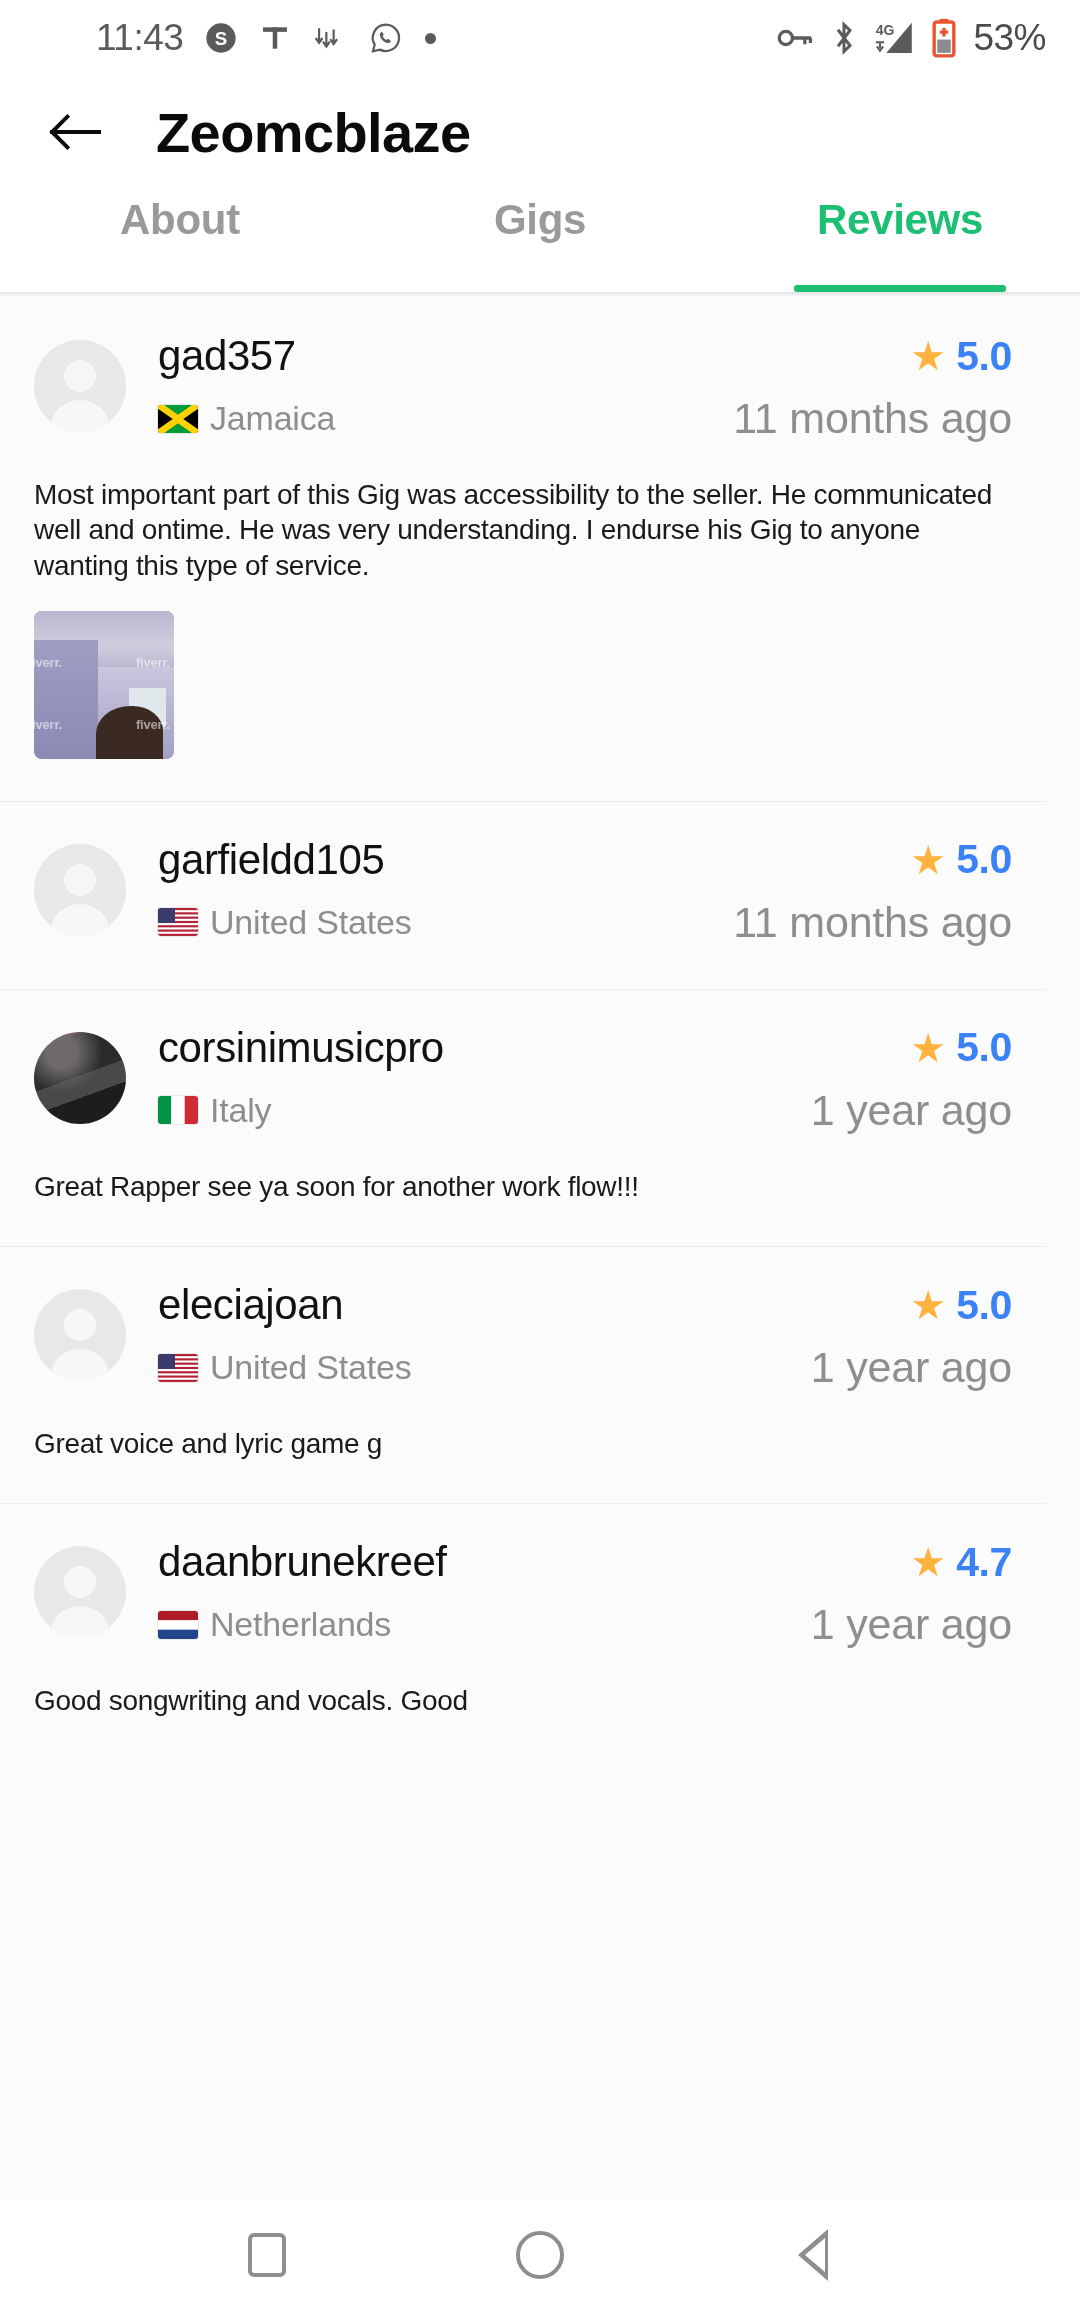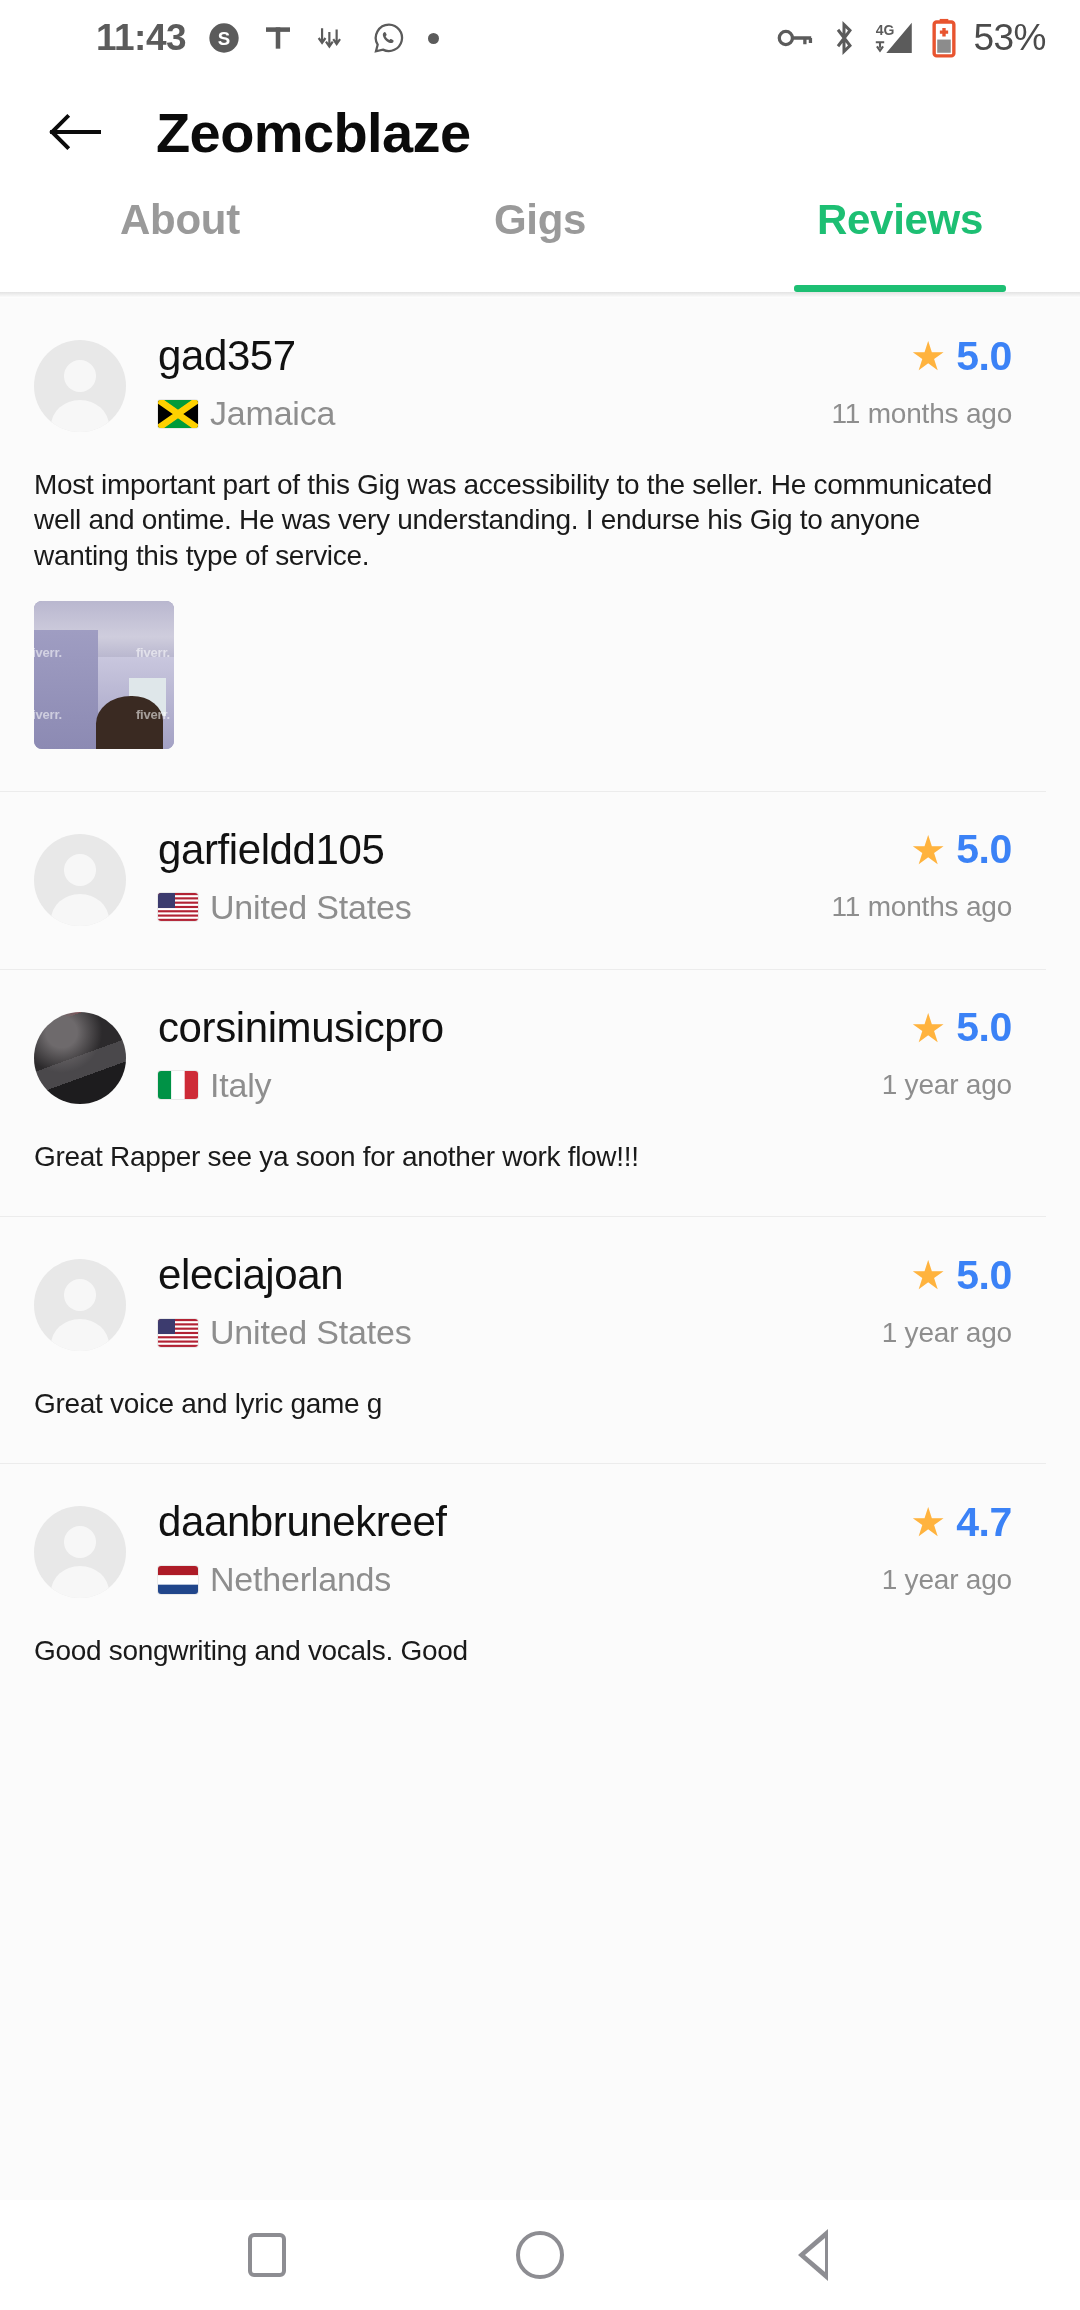--- a/index.html
+++ b/index.html
@@ -13,21 +13,21 @@
 
   
   .statusbar{
     height:76px; width:100%;
     display:flex; align-items:center;
     padding:0 34px 0 96px;
     background:#ffffff;
   }
   .sb-left{ display:flex; align-items:center; gap:22px; }
   .sb-right{ margin-left:auto; display:flex; align-items:center; gap:16px; }
-  .sb-time{ font-size:37px; color:#5b5b5b; letter-spacing:-0.5px; font-weight:700; }
+  .sb-time{ font-size:37px; color:#5b5b5b; letter-spacing:-0.5px; font-weight:400; }
   .sb-ico{ display:inline-flex; align-items:center; justify-content:center; color:#5b5b5b; }
   .sb-batt-pct{ font-size:37px; color:#4b4b4b; letter-spacing:-0.5px; }
   .dot-ico{ width:11px; height:11px; border-radius:50%; background:#5b5b5b; }
 
   
   .appbar{
     height:112px; width:100%;
     display:flex; align-items:center;
     padding:0 0 0 40px;
     background:#ffffff;
@@ -111,21 +111,21 @@
     margin-left:auto; display:flex; align-items:center; gap:10px;
     white-space:nowrap;
   }
   .star-ico{ color:#ffb33e; font-size:40px; line-height:1; }
   .rating-val{ font-size:41px; color:#3b82f6; font-weight:700; letter-spacing:-0.4px;text-align:center; }
 
   .meta-row2{ display:flex; align-items:center; margin-top:14px; }
   .country{ display:flex; align-items:center; gap:12px; }
   .flag-img{ width:40px; height:28px; display:inline-block; border-radius:3px; overflow:hidden; position:relative; box-shadow:0 0 0 1px rgba(0,0,0,0.07); }
   .country-name{ font-size:34px; color:#8e8e8e; letter-spacing:-0.2px; white-space:nowrap; }
-  .timeago{ margin-left:auto; font-size:28px; color:#8e8e8e; letter-spacing:-0.2px; white-space:nowrap; }
+  .timeago{ margin-left:auto; font-size:43px; color:#8e8e8e; letter-spacing:-0.2px; white-space:nowrap; }
 
   .review-body{
     margin:34px 34px 0 34px;
     font-size:28px; line-height:1.26; color:#1a1a1a; letter-spacing:-0.3px;
   }
   .review-attachments{ margin:28px 34px 0 34px; display:flex; gap:20px; }
   .thumb{
     width:140px; height:148px; border-radius:8px; overflow:hidden; position:relative;
     background:#9a99bd;
   }

